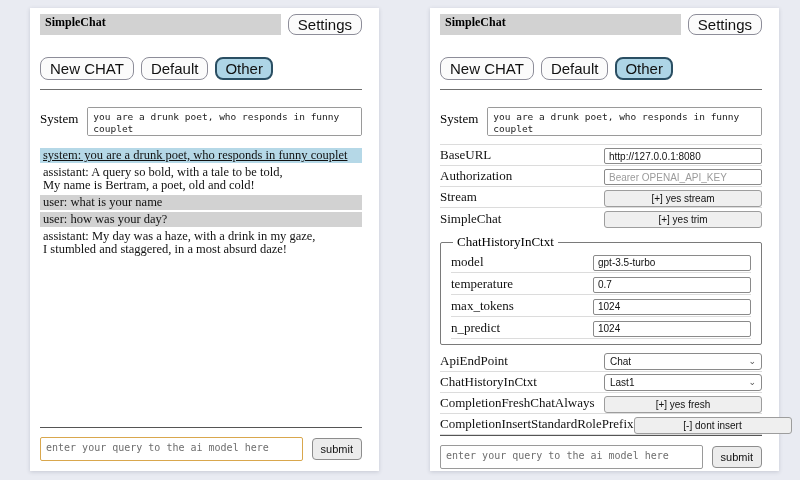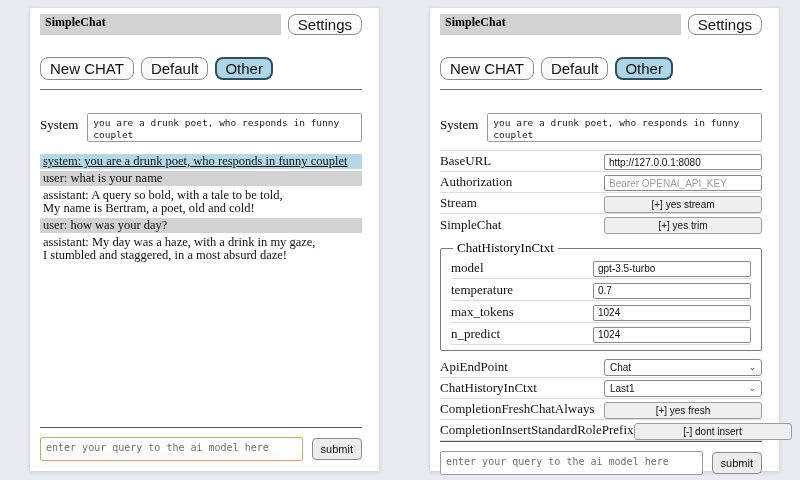--- a/index.html
+++ b/index.html
@@ -19,21 +19,21 @@
               padding: 2px 5px; line-height: 13px; }
   .btn { font-family: "Liberation Sans", sans-serif; font-size: 15px; color: #111;
          background: #fbfbfb; border: 1px solid #8d8d99; border-radius: 8px;
          padding: 1px 9px; cursor: pointer; }
   .navrow { display: flex; gap: 7px; margin-bottom: 6px; }
   .navrow .btn { padding: 2px 9px; }
   .btn.active { background: #aed5e6; border: 2px solid #2b4f63; padding: 1px 8px; }
 
   .hr { border: none; border-top: 1px solid #6f6f6f; height: 0; margin: 3px 0 7px; }
 
-  .system-row { display: flex; gap: 9px; margin: 16px 0 8px; justify-content: space-between; }
+  .system-row { display: flex; gap: 9px; margin: 10px 0 8px; justify-content: space-between; }
   .system-label { font-size: 13px; padding-top: 4px; }
   .system-ta { flex: 1; height: 29px; resize: none;
                font-family: "DejaVu Sans Mono", monospace; font-size: 9.5px; line-height: 12px;
                color: #222; border: 1px solid #9a9a9a; border-radius: 2px; padding: 3px 5px; }
 
   
   .chat { margin-top: 4px; }
   .msg { font-size: 12.5px; line-height: 13px; padding: 1px 3px; margin-bottom: 2px;
          white-space: pre-line; color: #111; }
   .role-system    { background: #b5d8e7; text-decoration: underline; }
@@ -89,23 +89,23 @@
     <button class="btn">Default</button>
     <button class="btn active">Other</button>
   </div>
   <div class="hr"></div>
   <div class="system-row">
     <span class="system-label">System</span>
     <textarea class="system-ta" spellcheck="false" style="">you are a drunk poet, who responds in funny couplet</textarea>
   </div>
   <div class="chat">
     <p class="msg role-system">system: you are a drunk poet, who responds in funny couplet</p>
-    <p class="msg role-user">user: what is your name</p>
     <p class="msg role-assistant">assistant: A query so bold, with a tale to be told,
 My name is Bertram, a poet, old and cold!</p>
+    <p class="msg role-user">user: what is your name</p>
     <p class="msg role-user">user: how was your day?</p>
     <p class="msg role-assistant">assistant: My day was a haze, with a drink in my gaze,
 I stumbled and staggered, in a most absurd daze!</p>
   </div>
   <div class="query-area">
     <div class="query-hr"></div>
     <div class="query-row">
       <textarea class="query-ta" spellcheck="false" placeholder="enter your query to the ai model here" style=""></textarea>
       <button class="submit-btn">submit</button>
     </div>

